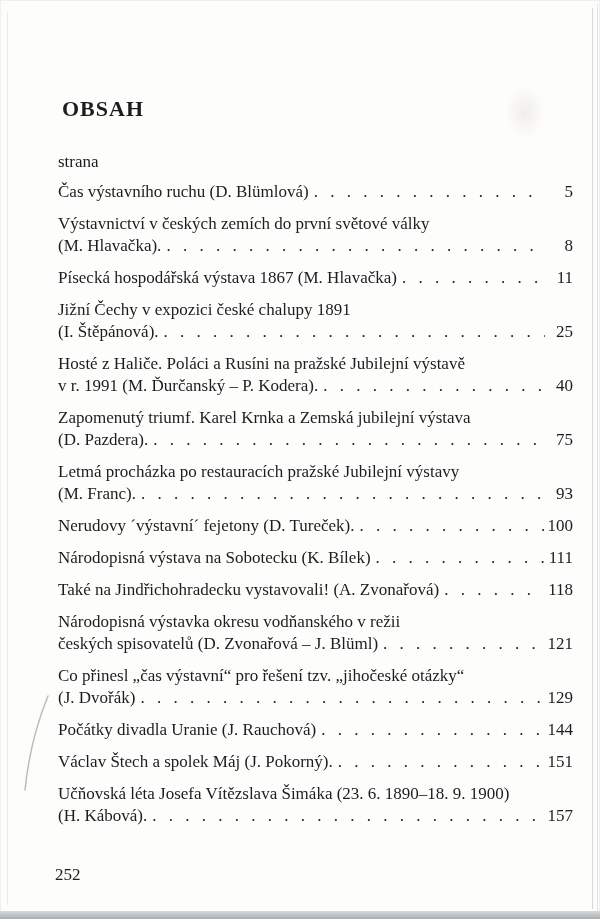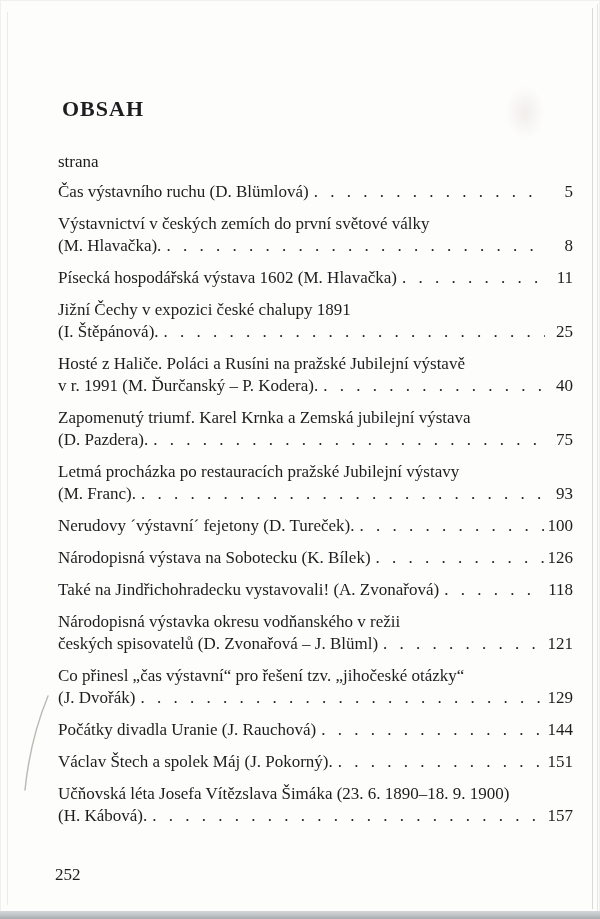--- a/index.html
+++ b/index.html
@@ -116,21 +116,21 @@
       <div class="entry">
         <div class="eline">Výstavnictví v českých zemích do první světové války</div>
         <div class="erow">
           <span class="etext">(M. Hlavačka).</span>
           <span class="leader">. . . . . . . . . . . . . . . . . . . . . . . . . . . . . . . . . . . . . . . . . . . . . . . . . . . . . . . . . . . . </span>
           <span class="pg">8</span>
         </div>
       </div>
       <div class="entry">
         <div class="erow">
-          <span class="etext">Písecká hospodářská výstava 1602 (M. Hlavačka)</span>
+          <span class="etext">Písecká hospodářská výstava 1867 (M. Hlavačka)</span>
           <span class="leader">. . . . . . . . . . . . . . . . . . . . . . . . . . . . . . . . . . . . . . . . . . . . . . . . . . . . . . . . . . . . </span>
           <span class="pg">11</span>
         </div>
       </div>
       <div class="entry">
         <div class="eline">Jižní Čechy v expozici české chalupy 1891</div>
         <div class="erow">
           <span class="etext">(I. Štěpánová).</span>
           <span class="leader">. . . . . . . . . . . . . . . . . . . . . . . . . . . . . . . . . . . . . . . . . . . . . . . . . . . . . . . . . . . . </span>
           <span class="pg">25</span>
@@ -164,21 +164,21 @@
         <div class="erow">
           <span class="etext">Nerudovy ´výstavní´ fejetony (D. Tureček).</span>
           <span class="leader">. . . . . . . . . . . . . . . . . . . . . . . . . . . . . . . . . . . . . . . . . . . . . . . . . . . . . . . . . . . . </span>
           <span class="pg">100</span>
         </div>
       </div>
       <div class="entry">
         <div class="erow">
           <span class="etext">Národopisná výstava na Sobotecku (K. Bílek)</span>
           <span class="leader">. . . . . . . . . . . . . . . . . . . . . . . . . . . . . . . . . . . . . . . . . . . . . . . . . . . . . . . . . . . . </span>
-          <span class="pg">126</span>
+          <span class="pg">111</span>
         </div>
       </div>
       <div class="entry">
         <div class="erow">
           <span class="etext">Také na Jindřichohradecku vystavovali! (A. Zvonařová)</span>
           <span class="leader">. . . . . . . . . . . . . . . . . . . . . . . . . . . . . . . . . . . . . . . . . . . . . . . . . . . . . . . . . . . . </span>
           <span class="pg">118</span>
         </div>
       </div>
       <div class="entry">

